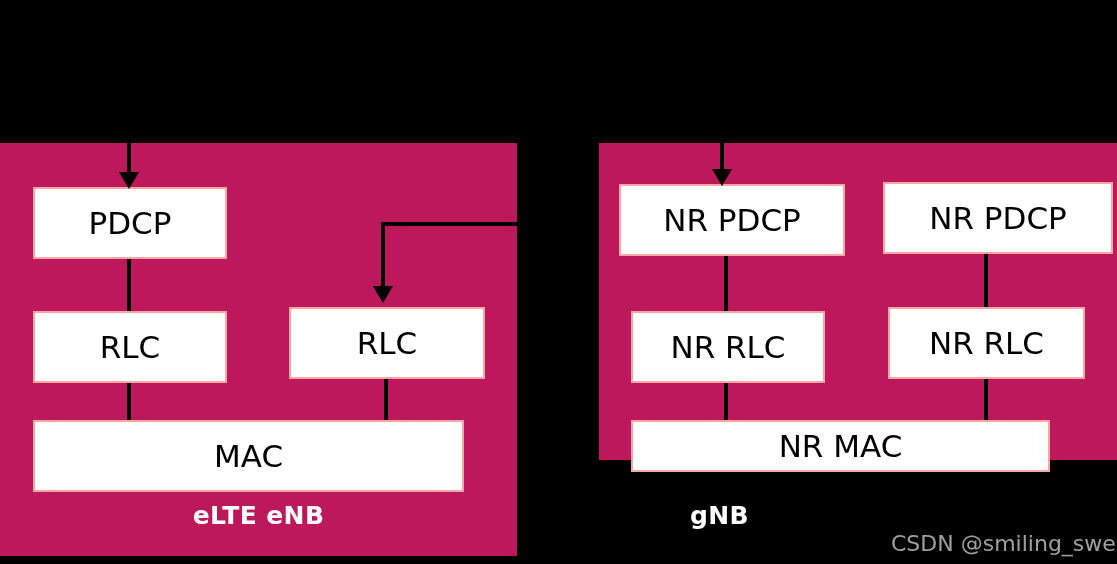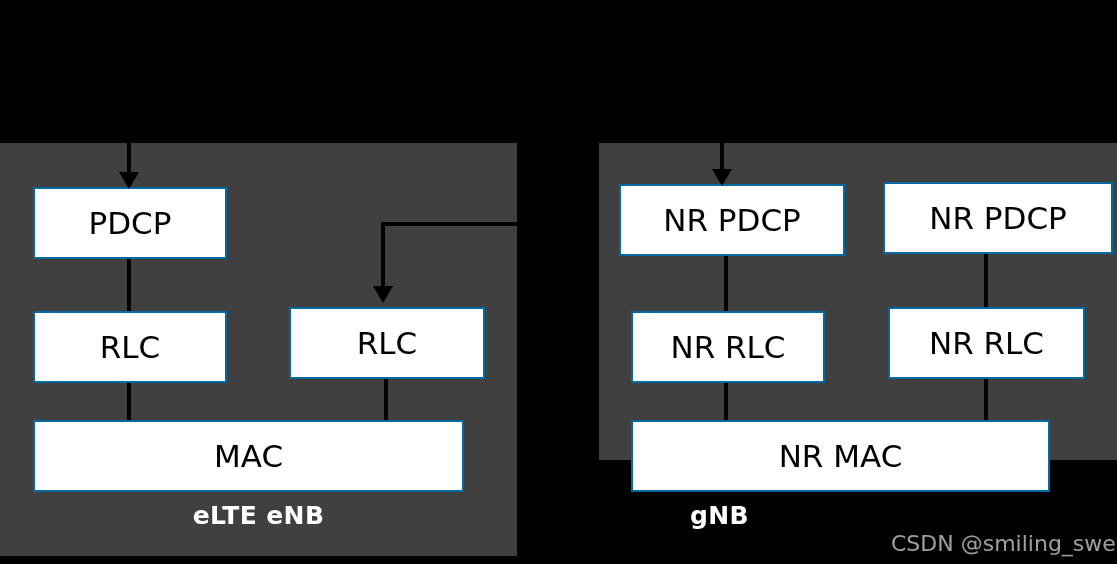--- a/index.html
+++ b/index.html
@@ -12,40 +12,40 @@
     width: 1117px;
     height: 564px;
     background: #000000;
     overflow: hidden;
     font-family: "DejaVu Sans", "Liberation Sans", sans-serif;
   }
 
   
   .panel {
     position: absolute;
-    background: #404040;
+    background: #be185d;
     box-sizing: border-box;
   }
   .panel-label {
     position: absolute;
     left: 0;
     right: 0;
     text-align: center;
     color: #ffffff;
     font-weight: bold;
     font-size: 25px;
     letter-spacing: 0.4px;
     white-space: nowrap;
   }
 
   
   .layer-box {
     position: absolute;
     background: #ffffff;
-    border: 2px solid #0369a1;
+    border: 2px solid #fca5a5;
     box-sizing: border-box;
     display: flex;
     align-items: center;
     justify-content: center;
     color: #000000;
     font-size: 31px;
     line-height: 1;
     white-space: nowrap;
   }
 
@@ -130,21 +130,21 @@
   </div>
 
   <div class="layer-box" style="left:631px; top:311px; width:194px; height:72px;">
     <span>NR RLC</span>
   </div>
 
   <div class="layer-box" style="left:888px; top:307px; width:197px; height:72px;">
     <span>NR RLC</span>
   </div>
 
-  <div class="layer-box" style="left:631px; top:420px; width:419px; height:72px;">
+  <div class="layer-box" style="left:631px; top:420px; width:419px; height:52px;">
     <span>NR MAC</span>
   </div>
 
   <div class="vline" style="left:720px; top:143px; height:30px;"></div>
   <div class="arrow-down" style="left:712px; top:169px;"></div>
 
   <div class="vline" style="left:724px; top:256px; height:55px;"></div>
 
   <div class="vline" style="left:984px; top:254px; height:53px;"></div>
 

